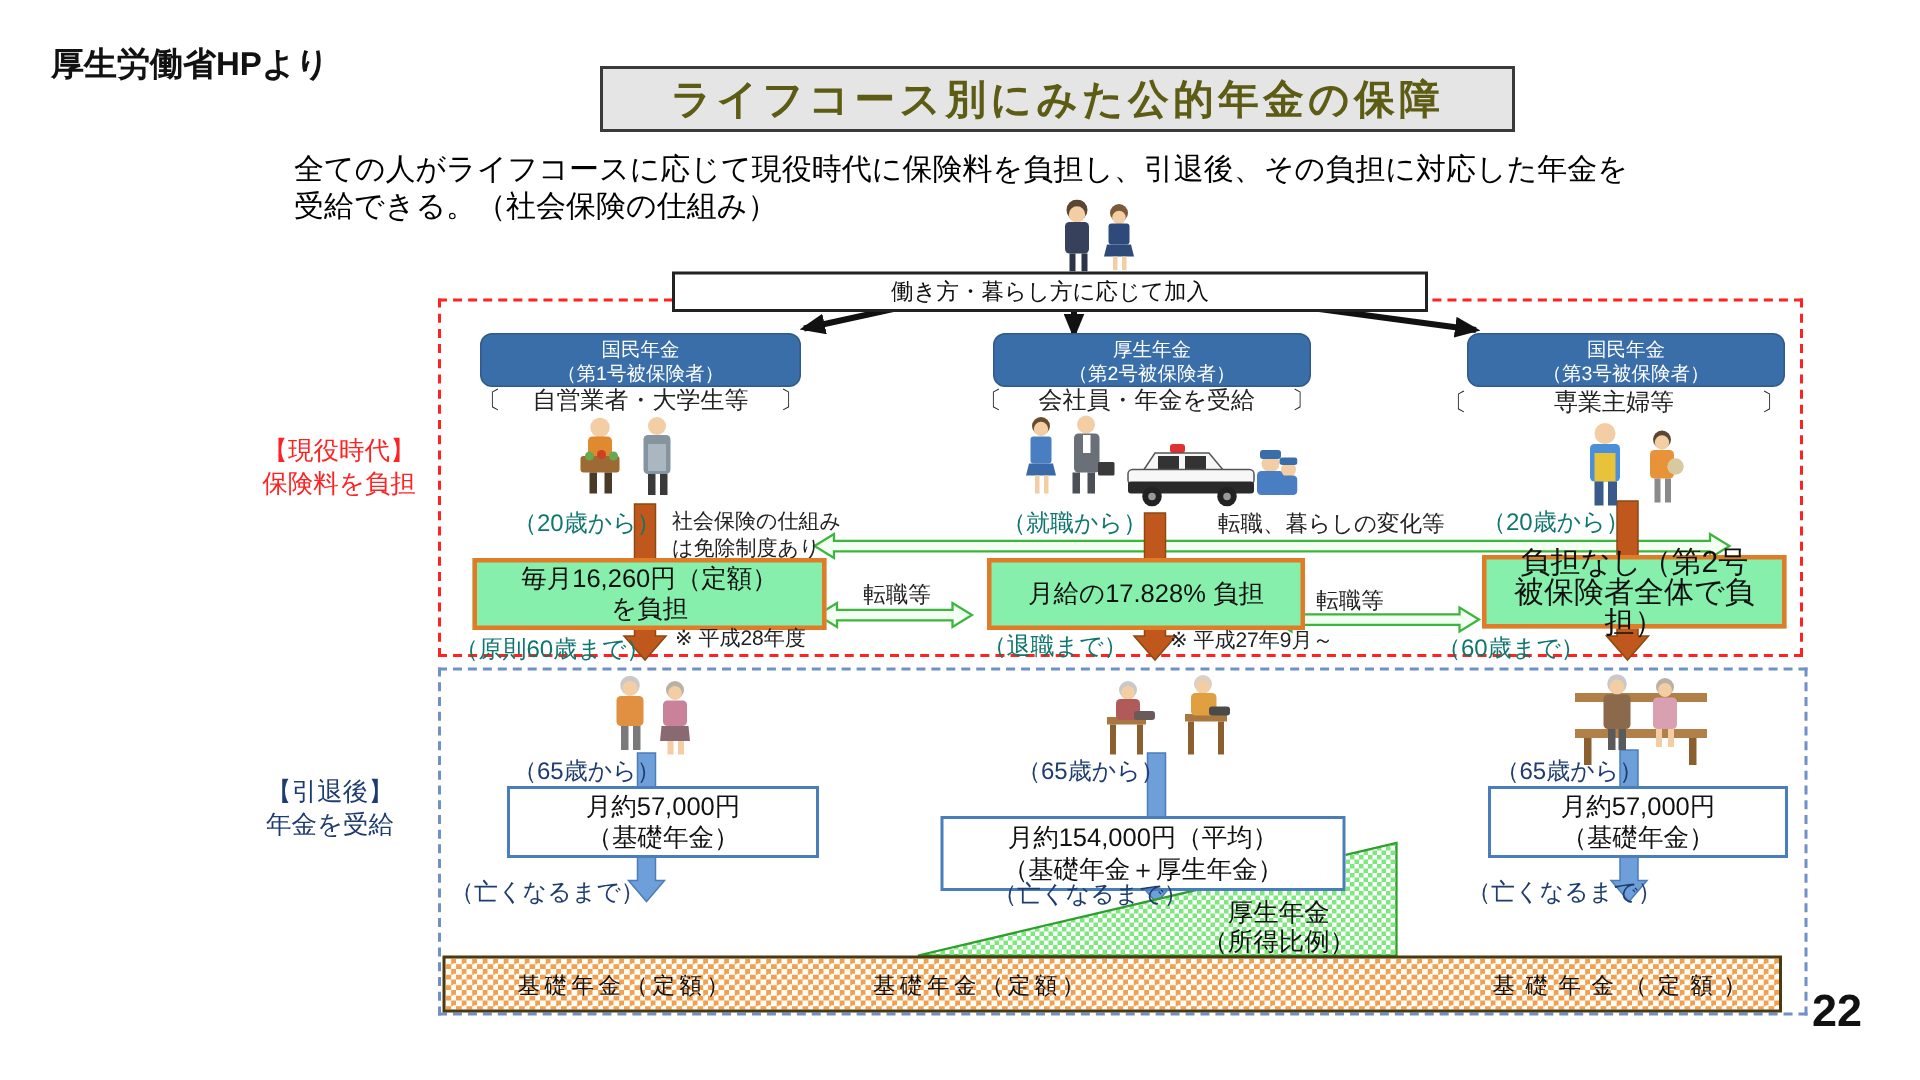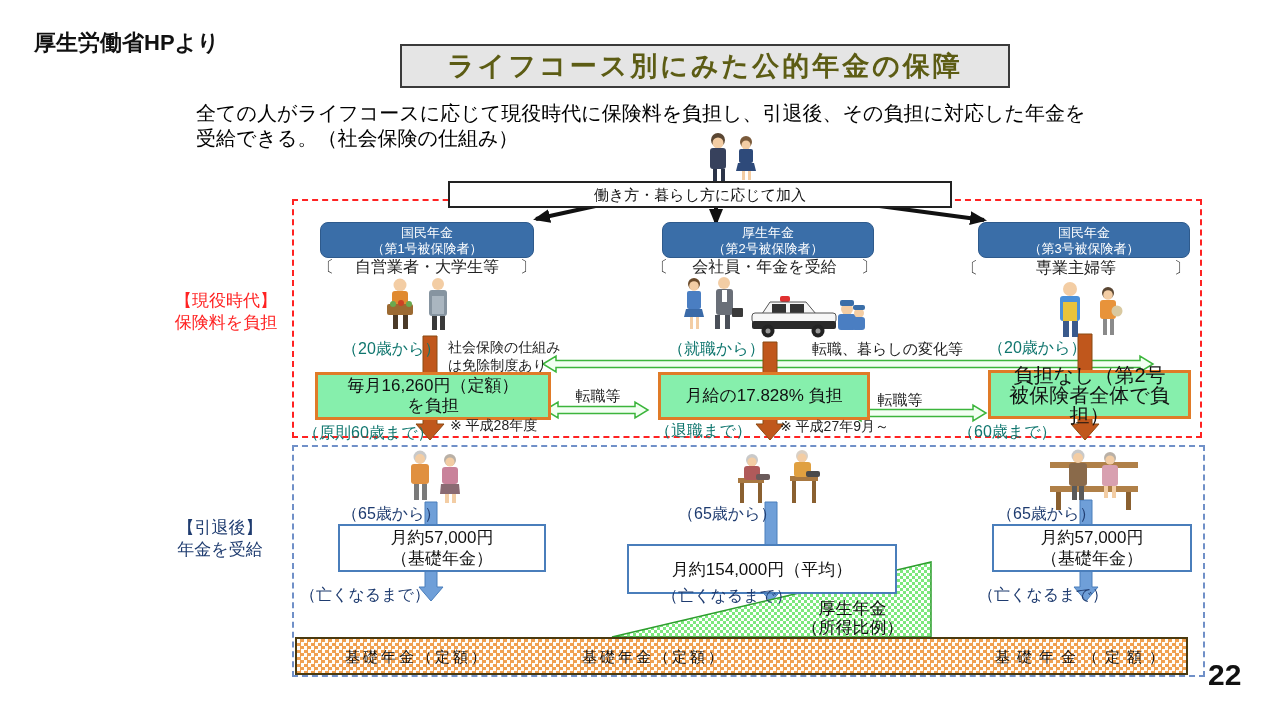--- a/index.html
+++ b/index.html
@@ -286,20 +286,21 @@
   <div class="abs z2 navy-lab" style="left:342px;top:504px;">（65歳から）</div>
   <div class="abs z2 navy-lab" style="left:678px;top:504px;">（65歳から）</div>
   <div class="abs z2 navy-lab" style="left:997px;top:504px;">（65歳から）</div>
 
   <div class="abs z2 pension-box" style="left:338px;top:524px;width:204px;height:44px;">
     <div>月約57,000円</div>
     <div>（基礎年金）</div>
   </div>
   <div class="abs z2 pension-box" style="left:627px;top:544px;width:266px;height:46px;">
     <div>月約154,000円（平均）</div>
+    <div>（基礎年金＋厚生年金）</div>
   </div>
   <div class="abs z2 pension-box" style="left:992px;top:524px;width:196px;height:44px;">
     <div>月約57,000円</div>
     <div>（基礎年金）</div>
   </div>
 
   <div class="abs z2 navy-lab" style="left:300px;top:585px;">（亡くなるまで）</div>
   <div class="abs z2 navy-lab" style="left:662px;top:586px;">（亡くなるまで）</div>
   <div class="abs z2 navy-lab" style="left:978px;top:585px;">（亡くなるまで）</div>
 

